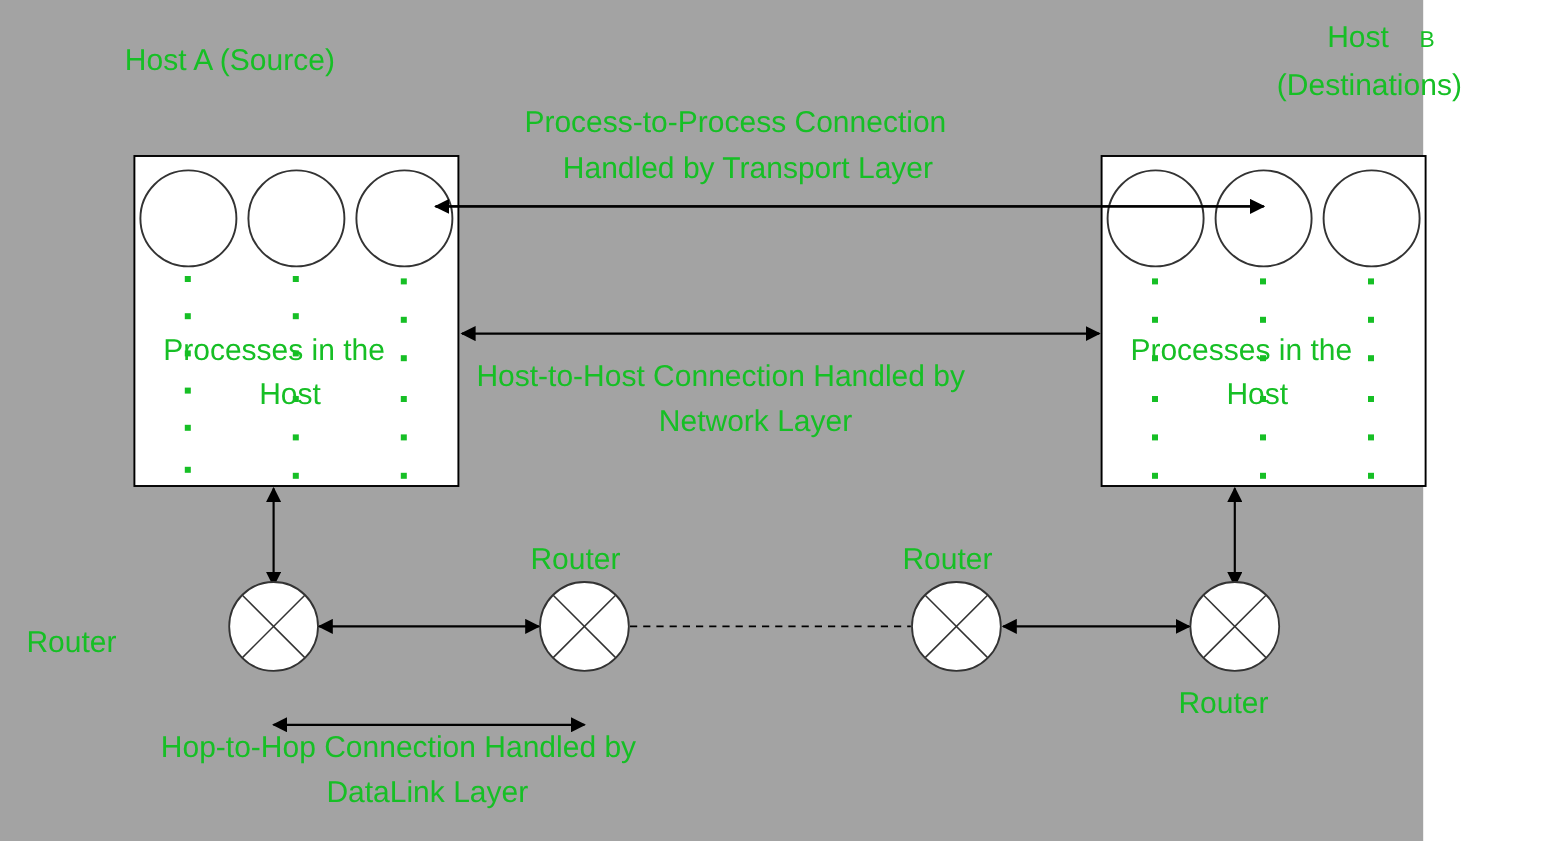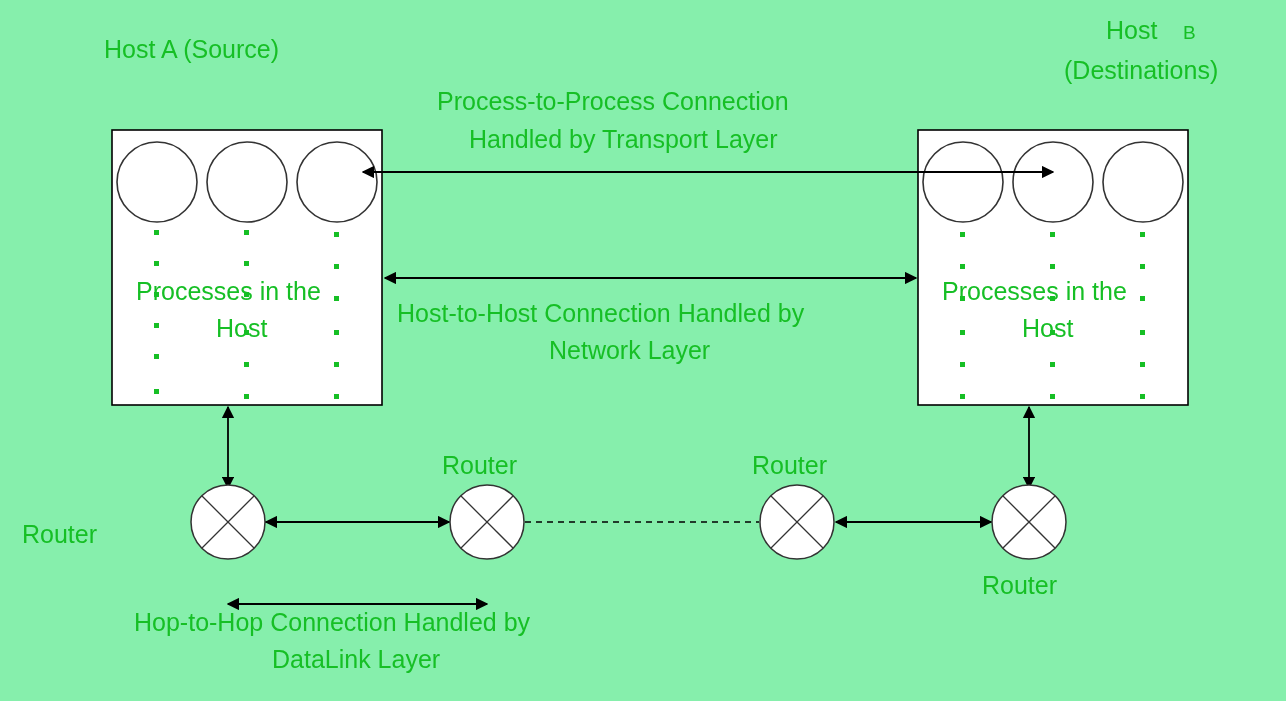--- a/index.html
+++ b/index.html
@@ -9,23 +9,23 @@
     background: #ffffff;
   }
   body {
     width: 1286px;
     height: 701px;
     overflow: hidden;
     font-family: "Liberation Sans", sans-serif;
   }
   #diagram-root {
     position: relative;
-    width: 1286px;
+    width: 1186px;
     height: 701px;
-    background: #86efac;
+    background: #a3a3a3;
   }
   svg.diagram-canvas {
     position: absolute;
     top: 0;
     left: 0;
     width: 1286px;
     height: 701px;
   }
   .host-box {
     fill: #ffffff;

